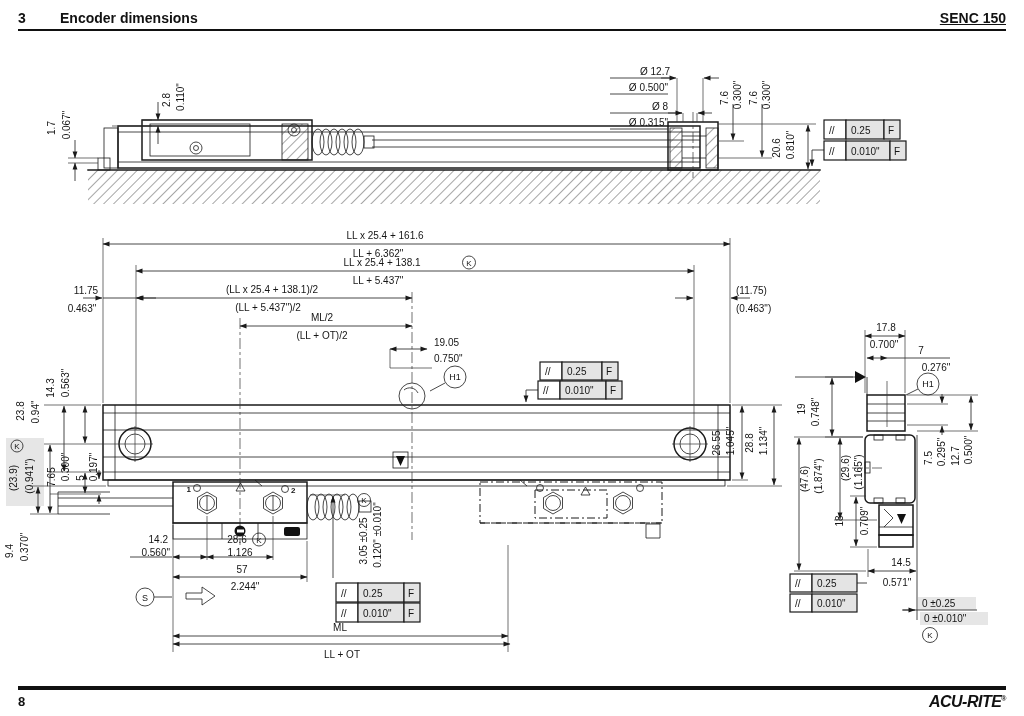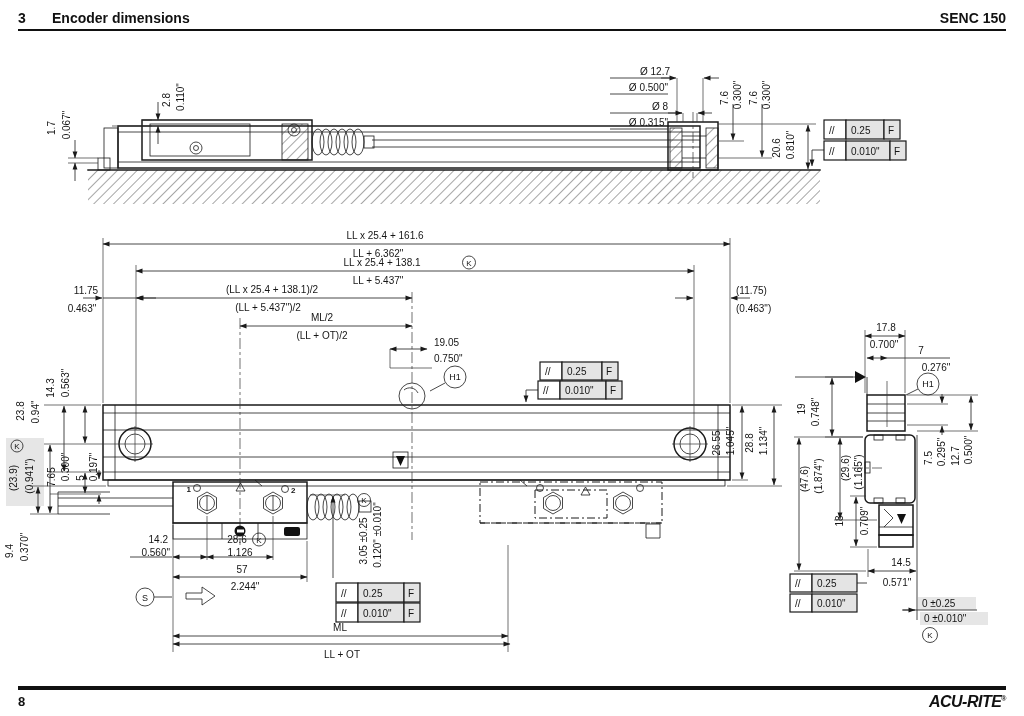--- a/index.html
+++ b/index.html
@@ -1,21 +1,21 @@
 <!DOCTYPE html>
 <html><head>
 <meta charset="utf-8">
 <style>
   html,body{margin:0;padding:0;background:#f2f2f2;}
   #page{position:relative;width:1024px;height:716px;background:#ffffff;overflow:hidden;
         font-family:"Liberation Sans",sans-serif;}
   .hdrtxt{position:absolute;top:10px;font-size:14px;font-weight:bold;color:#111;}
   #hdr-left{left:18px;}
-  #hdr-title{left:52px;}
-  #hdr-model{right:18px;text-align:right;}
+  #hdr-title{left:60px;}
+  #hdr-model{right:18px;text-align:right;text-decoration:underline;}
   #hdr-rule{position:absolute;top:29px;left:18px;right:18px;height:2px;background:#111;}
   #ftr-rule{position:absolute;top:686px;left:18px;right:18px;height:4px;background:#111;}
   #ftr-page{position:absolute;top:694px;left:18px;font-size:13px;font-weight:bold;color:#111;}
   #ftr-brand{position:absolute;top:693px;right:18px;font-size:16px;font-weight:bold;
              font-style:italic;letter-spacing:-0.5px;color:#111;}
   #ftr-brand sup{font-size:7px;font-style:normal;}
   svg{position:absolute;left:0;top:0;}
   .ln{stroke:#1a1a1a;stroke-width:1.5;fill:none;stroke-linecap:square}
   .tn{stroke:#1a1a1a;stroke-width:.8;fill:none}
   .dm{stroke:#333;stroke-width:.9;fill:none}

